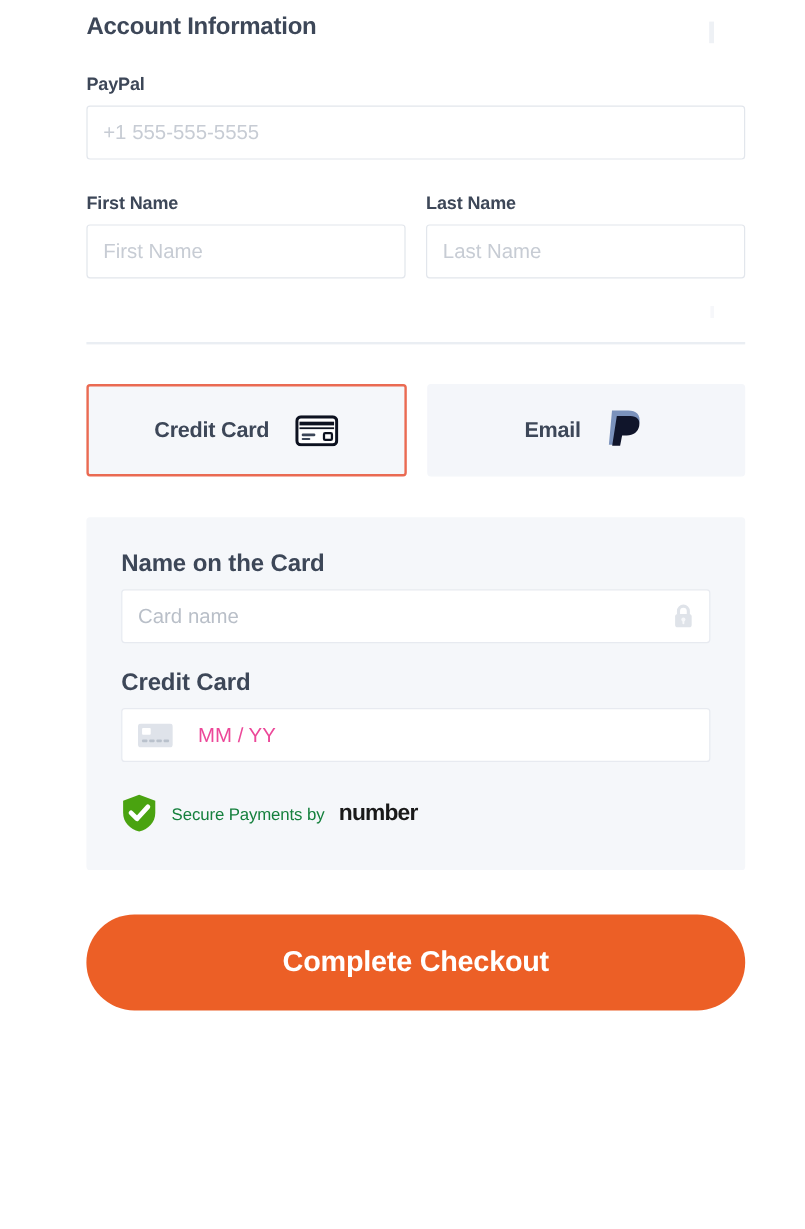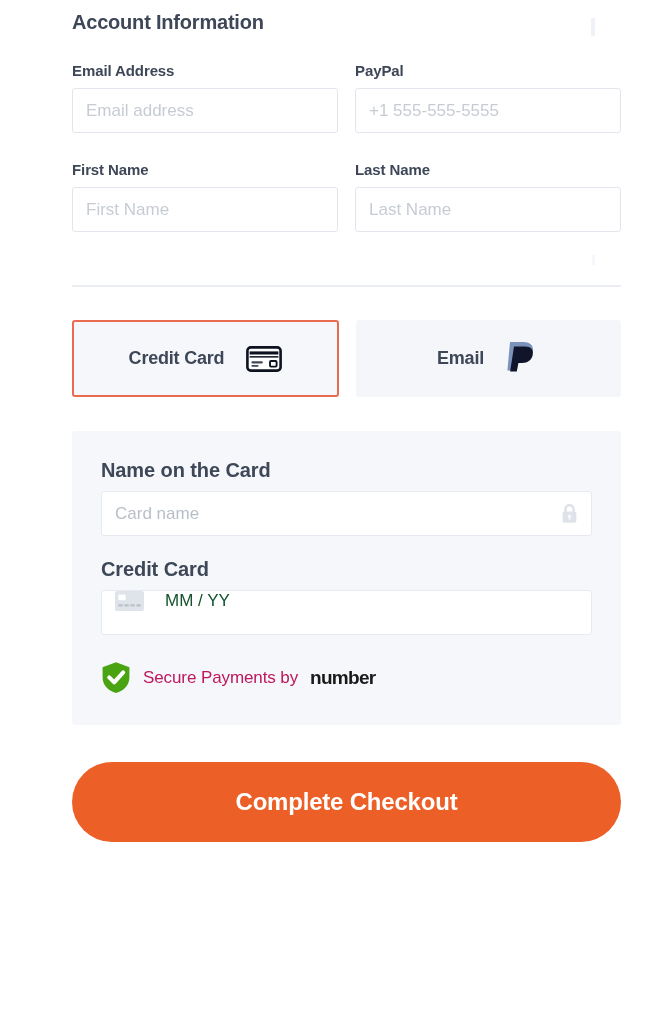--- a/index.html
+++ b/index.html
@@ -125,20 +125,21 @@
     font-size: 20px;
     font-weight: bold;
     color: #3d4758;
     margin-bottom: 9px;
     letter-spacing: -0.1px;
   }
 
   .input-shell {
     position: relative;
     display: flex;
+    align-items: center;
     height: 45px;
     background: #ffffff;
     border: 1px solid #e7eaf0;
     border-radius: 3px;
     padding: 0 13px;
   }
   .input-shell .bare-input {
     flex: 1 1 auto;
     min-width: 0;
     height: 100%;
@@ -147,38 +148,38 @@
     background: transparent;
     font-family: "Liberation Sans", sans-serif;
     font-size: 17px;
     color: #3d4758;
   }
   .input-shell .bare-input::placeholder { color: #b9bfc8; }
 
   .expiry-text {
     flex: 0 0 auto;
     font-size: 17px;
-    color: #14532d;
+    color: #ec4899;
     padding-left: 10px;
   }
 
   .field-block + .field-block { margin-top: 22px; }
 
   .card-glyph { flex: 0 0 auto; margin-right: 11px; display: flex; }
 
   
   .secure-row {
     display: flex;
     align-items: center;
     gap: 12px;
     margin-top: 26px;
   }
   .secure-text {
-    font-size: 17px;
-    color: #be185d;
+    font-size: 14px;
+    color: #15803d;
     letter-spacing: -0.1px;
   }
   .stripe-word {
     font-size: 19px;
     font-weight: bold;
     color: #1a1a1a;
     letter-spacing: -0.7px;
   }
 
   
@@ -215,24 +216,20 @@
   <div class="edge-sliver" style="top:95px;height:10px;width:3px;opacity:.55;"></div>
   <div class="edge-sliver" style="top:255px;height:10px;width:3px;opacity:.55;"></div>
   <div class="edge-sliver" style="top:455px;height:8px;width:3px;opacity:.45;"></div>
   <div class="edge-sliver" style="top:515px;height:14px;width:4px;"></div>
 
   <div class="checkout-column">
 
     <h2 class="section-heading" id="account-heading">Account Information</h2>
 
     <div class="field-row">
-      <div class="field">
-        <label class="field-label">Email Address</label>
-        <input class="text-input" type="email" placeholder="Email address" style="">
-      </div>
       <div class="field">
         <label class="field-label">PayPal</label>
         <input class="text-input" type="tel" placeholder="+1 555-555-5555" style="">
       </div>
     </div>
 
     <div class="field-row">
       <div class="field">
         <label class="field-label">First Name</label>
         <input class="text-input" type="text" placeholder="First Name" style="">

